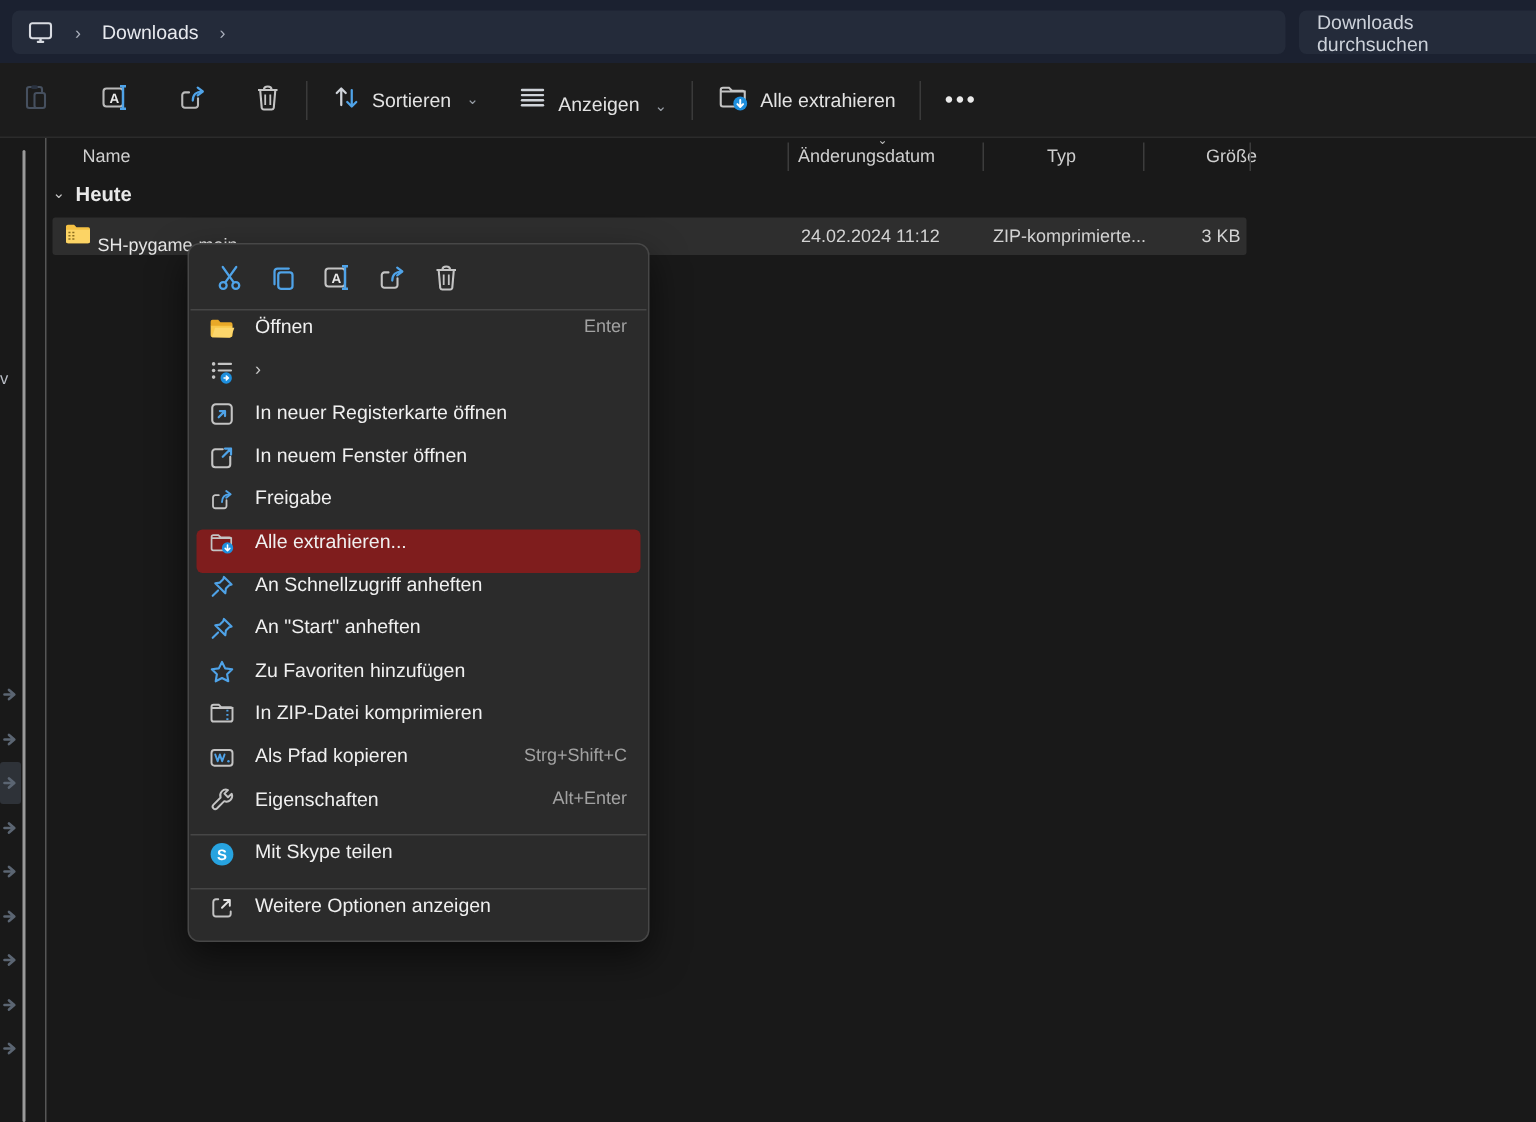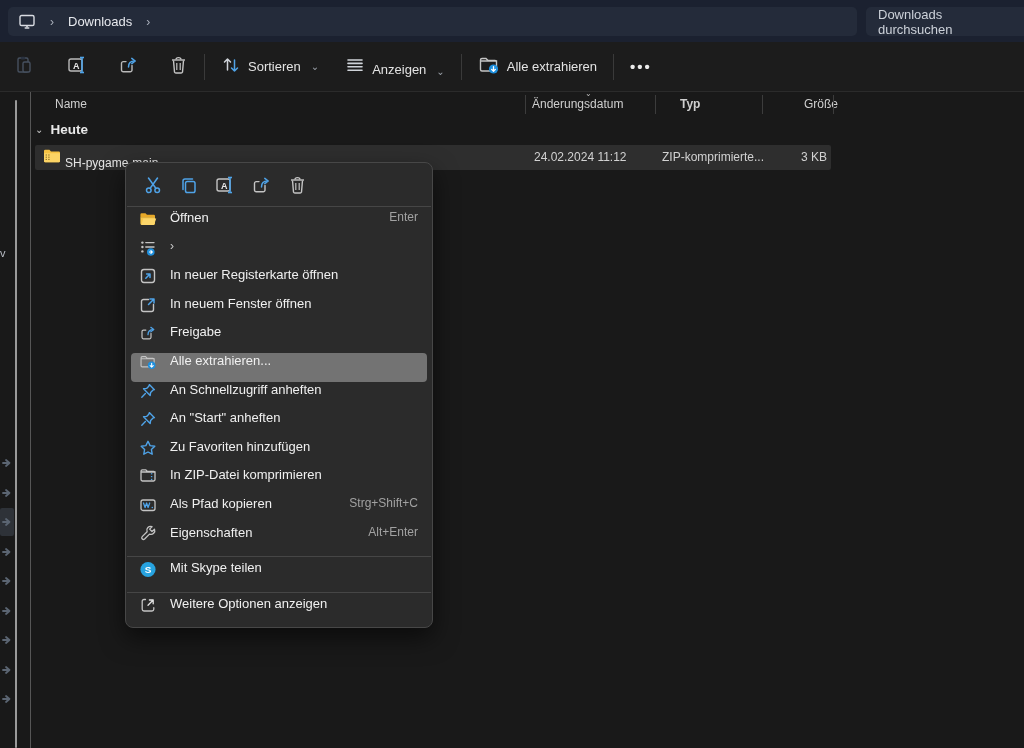--- a/index.html
+++ b/index.html
@@ -50,21 +50,21 @@
   .fc-size{left:710px;width:82px;text-align:right;color:#d2d2d2;}
 
   
   .ctx{position:absolute;left:125px;top:162px;width:308px;height:466px;background:#2b2b2b;
     border:1px solid #474747;border-radius:8px;box-shadow:0 10px 24px rgba(0,0,0,.55);
     padding:4px 0 6px 0;color:#f0f0f0;font-size:13px;}
   .ctx-iconrow{display:flex;align-items:center;height:34px;margin:2px 5px 0 5px;padding-left:7px;gap:6px;}
   .ctx-iconbtn{width:30px;height:28px;display:flex;align-items:center;justify-content:center;border-radius:4px;}
   .ctx-sep{height:1px;background:#464646;margin:3px 1px;}
   .menu-item{height:28.6px;margin:0 5px;border-radius:4px;display:flex;align-items:flex-start;padding:0 9px 0 8px;}
-  .menu-item.hl{background:#737373;}
+  .menu-item.hl{background:#7f1d1d;}
   .mi-icon{width:18px;height:18px;margin-right:13px;flex:0 0 18px;display:flex;align-items:center;justify-content:center;}
   .mi-label{flex:1;white-space:nowrap;}
   .mi-shortcut{color:#a2a2a2;font-size:12px;}
   .mi-sub{color:#c9c9c9;font-size:12px;margin-right:2px;}
 </style>
 </head>
 <body>
 
 <div class="titlebar">
   <div class="addressbar">
@@ -221,21 +221,21 @@
     </div>
 </div>
 
 <div class="filepane">
   <div class="colheaders">
     <span class="h" style="left:22px;text-align:center;">Name</span>
     <span class="sort-ind">⌄</span>
     <span class="col-line" style="left:492px;"></span>
     <span class="h" style="left:499px;">Änderungsdatum</span>
     <span class="col-line" style="left:622px;"></span>
-    <span class="h" style="left:647px;font-weight:bold;">Typ</span>
+    <span class="h" style="left:665px;">Typ</span>
     <span class="col-line" style="left:729px;"></span>
     <span class="h" style="left:771px;">Größe</span>
     <span class="col-line" style="left:800px;"></span>
   </div>
   <div class="group-row">
     <span class="gchev">⌄</span>
     <span>Heute</span>
   </div>
   <div class="file-row">
     <span class="fc-icon">

